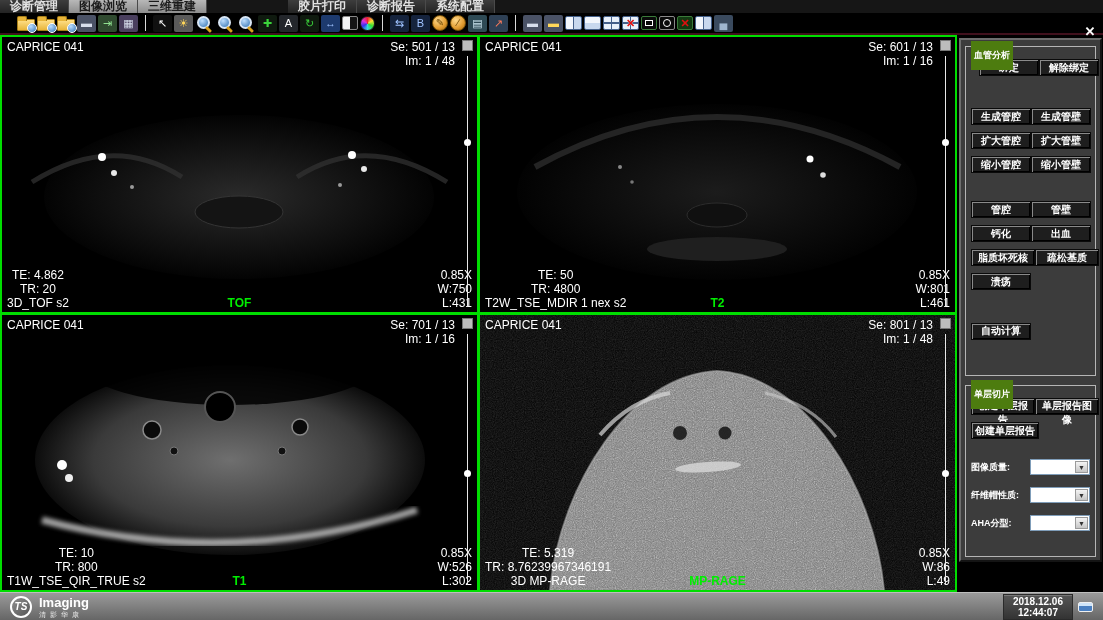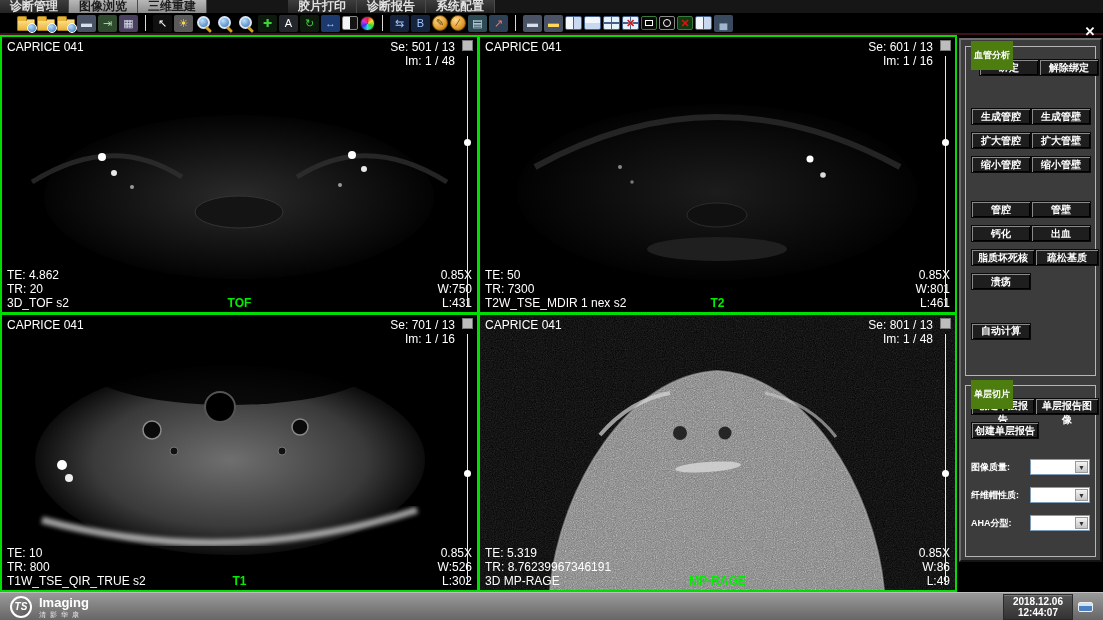--- a/index.html
+++ b/index.html
@@ -55,21 +55,21 @@
 
   .close-btn { position:absolute; top:24px; right:5px; color:#fff; font-size:13px; font-weight:bold;
     width:16px; height:14px; display:flex; align-items:center; justify-content:center; cursor:pointer; z-index:9; }
 
   
   .main { position:absolute; top:35px; left:0; right:0; bottom:28px; display:flex; }
   .viewgrid { width:957px; height:557px; background:#00dd00; border:2px solid #00dd00;
     display:grid; grid-template-columns:1fr 1fr; grid-template-rows:1fr 1fr; gap:3px; }
   .vp { position:relative; background:#000; overflow:hidden; }
   .vp svg { position:absolute; inset:0; width:100%; height:100%; }
-  .txt { position:absolute; color:#fff; font-size:12px; line-height:14px; z-index:2; white-space:nowrap; }
+  .txt { position:absolute; color:#fff; font-size:12px; line-height:14px; z-index:2; white-space:nowrap;text-align:center; }
   .vp-patient { top:3px; left:5px; }
   .vp-head-right { top:3px; right:22px; text-align:right; }
   .vp-foot-left { bottom:2px; left:5px; }
   .vp-foot-right { bottom:2px; right:5px; text-align:right; }
   .vp-label { bottom:2px; left:50%; transform:translateX(-50%); color:#00ee00; font-weight:bold; }
   .vp-sq { position:absolute; top:3px; right:4px; width:11px; height:11px; z-index:3;
     background:#bdbdbd; border:1px solid #777; cursor:pointer; }
   .vp-track { position:absolute; top:19px; bottom:5px; right:6px; width:7px; z-index:3; cursor:pointer; }
   .vp-track::before { content:""; position:absolute; left:3px; top:0; bottom:0; width:1px; background:#e8e8e8; }
   .vp-thumb { position:absolute; left:0; width:7px; height:7px; border-radius:50%; background:#fff; }
@@ -243,21 +243,21 @@
         <div class="txt vp-head-right">
           <div>Se: 601 / 13</div>
           <div>Im: 1 / 16</div>
         </div>
         <div class="vp-sq"></div>
         <div class="vp-track">
             <div class="vp-thumb" style="top:33%"></div>
           </div>
         <div class="txt vp-foot-left">
           <div>TE: 50</div>
-          <div>TR: 7300</div>
+          <div>TR: 4800</div>
           <div>T2W_TSE_MDIR 1 nex   s2</div>
         </div>
         <div class="txt vp-label">T2</div>
         <div class="txt vp-foot-right">
           <div>0.85X</div>
           <div>W:801</div>
           <div>L:461</div>
         </div>
       </div>
 

